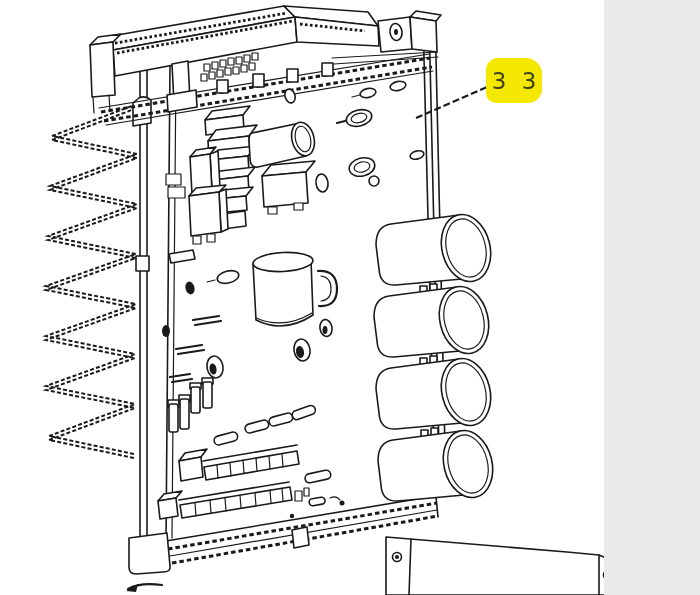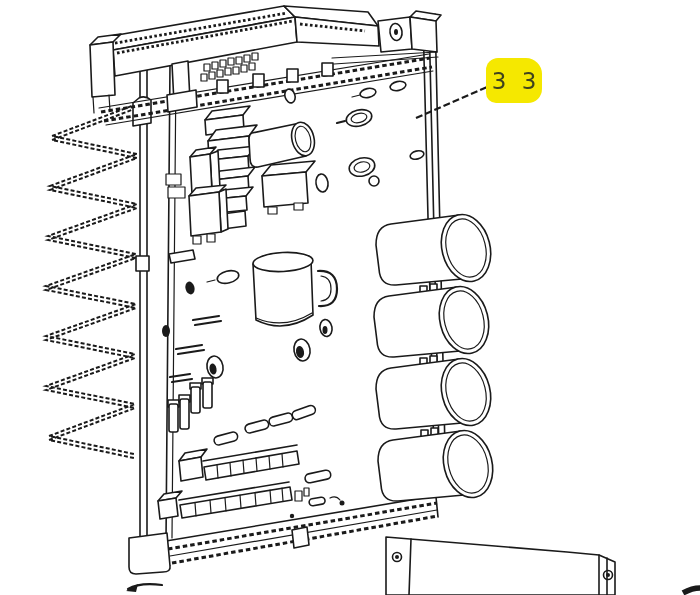--- a/index.html
+++ b/index.html
@@ -2,21 +2,21 @@
 <html style="--background: #ffffff; --line: #1a1a1a; --callout-highlight: #f5e800; --callout-text: #3f431e;"><head>
 <meta charset="utf-8">
 <style>
   :root{
     --background:#ffffff;
     --line:#1a1a1a;
     --callout-highlight:#f5e800;
     --callout-text:#3f431e;
   }
   html,body{margin:0;padding:0;background:#e9e9e9;}
-  .stage{position:relative;width:700px;height:595px;background:var(--background);overflow:hidden;
+  .stage{position:relative;width:604px;height:595px;background:var(--background);overflow:hidden;
          font-family:"DejaVu Sans",sans-serif;}
   svg{position:absolute;left:0;top:0;}
   .s{fill:none;stroke:var(--line);stroke-width:1.6;stroke-linecap:round;stroke-linejoin:round}
   .w{fill:#ffffff;stroke:var(--line);stroke-width:1.6;stroke-linejoin:round}
   .d{fill:var(--line);stroke:none}
   .h{fill:none;stroke:var(--line);stroke-width:3;stroke-dasharray:4.5 3}
   .p{fill:none;stroke:var(--line);stroke-width:2.8;stroke-dasharray:2.6 2.4}
   .z{fill:none;stroke:var(--line);stroke-width:2;stroke-dasharray:4 2.2}
   .t{stroke-width:1.2}
   .f2{stroke-width:2.2}

